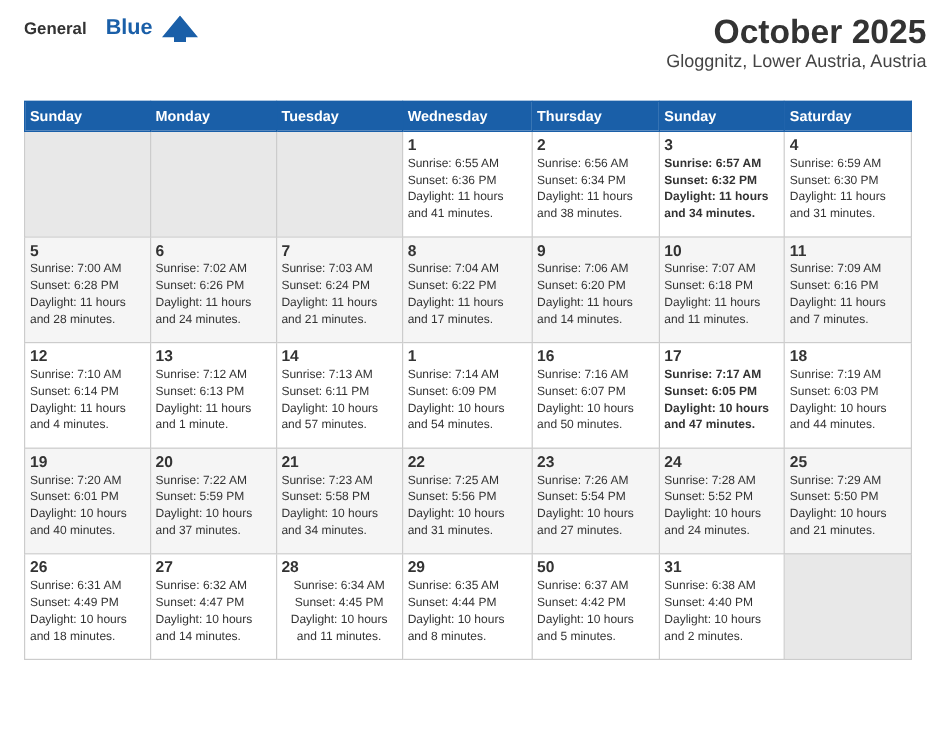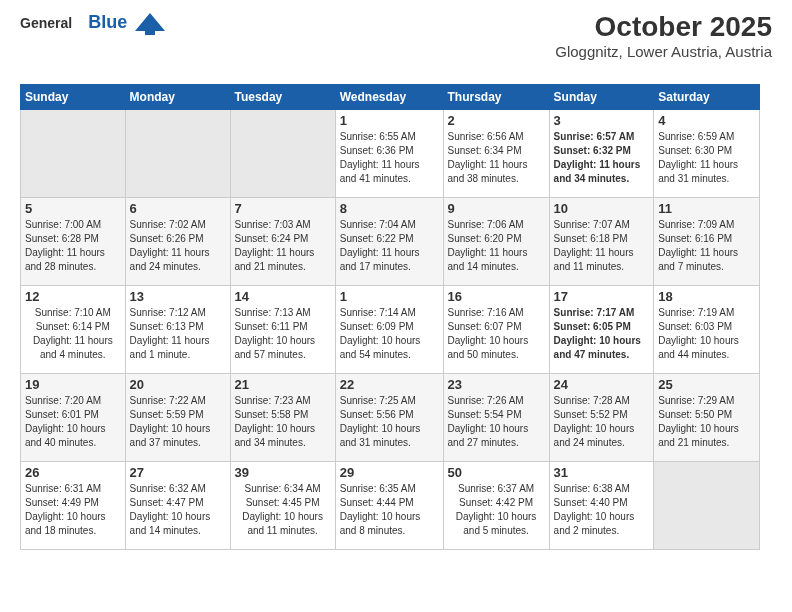--- a/index.html
+++ b/index.html
@@ -155,21 +155,21 @@
         <td>
           <span class="day-num">11</span>
           <div class="day-info" style="white-space: pre-line;">Sunrise: 7:09 AM
 Sunset: 6:16 PM
 Daylight: 11 hours and 7 minutes.</div>
         </td>
       </tr>
       <tr>
         <td>
           <span class="day-num">12</span>
-          <div class="day-info" style="white-space: pre-line; text-align: center;">Sunrise: 7:10 AM
+          <div class="day-info" style="white-space: pre-line;">Sunrise: 7:10 AM
 Sunset: 6:14 PM
 Daylight: 11 hours and 4 minutes.</div>
         </td>
         <td>
           <span class="day-num">13</span>
           <div class="day-info" style="white-space: pre-line;">Sunrise: 7:12 AM
 Sunset: 6:13 PM
 Daylight: 11 hours and 1 minute.</div>
         </td>
         <td>
@@ -254,34 +254,34 @@
 Sunset: 4:49 PM
 Daylight: 10 hours and 18 minutes.</div>
         </td>
         <td>
           <span class="day-num">27</span>
           <div class="day-info" style="white-space: pre-line;">Sunrise: 6:32 AM
 Sunset: 4:47 PM
 Daylight: 10 hours and 14 minutes.</div>
         </td>
         <td>
-          <span class="day-num">39</span>
+          <span class="day-num">28</span>
           <div class="day-info" style="white-space: pre-line; text-align: center;">Sunrise: 6:34 AM
 Sunset: 4:45 PM
 Daylight: 10 hours and 11 minutes.</div>
         </td>
         <td>
           <span class="day-num">29</span>
           <div class="day-info" style="white-space: pre-line;">Sunrise: 6:35 AM
 Sunset: 4:44 PM
 Daylight: 10 hours and 8 minutes.</div>
         </td>
         <td>
           <span class="day-num">50</span>
-          <div class="day-info" style="white-space: pre-line; text-align: center;">Sunrise: 6:37 AM
+          <div class="day-info" style="white-space: pre-line;">Sunrise: 6:37 AM
 Sunset: 4:42 PM
 Daylight: 10 hours and 5 minutes.</div>
         </td>
         <td>
           <span class="day-num">31</span>
           <div class="day-info" style="white-space: pre-line;">Sunrise: 6:38 AM
 Sunset: 4:40 PM
 Daylight: 10 hours and 2 minutes.</div>
         </td>
         <td class="empty-cell" style="background: rgb(232, 232, 232);"></td>

